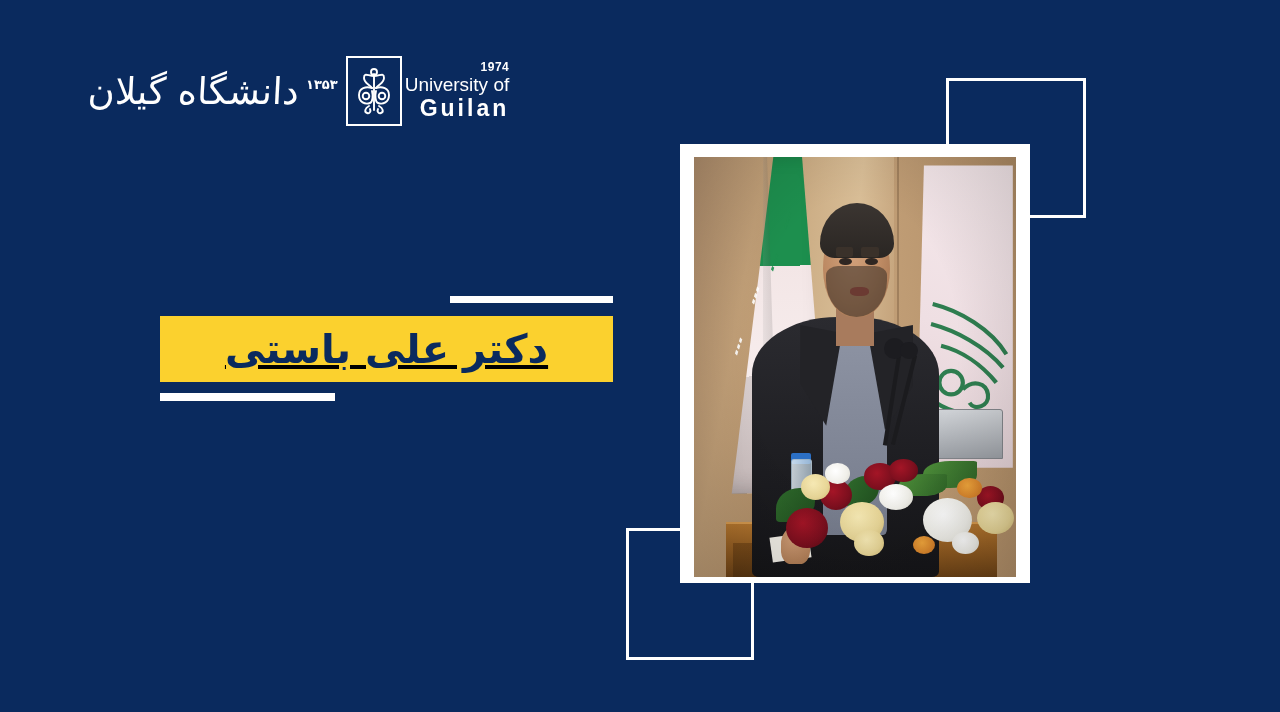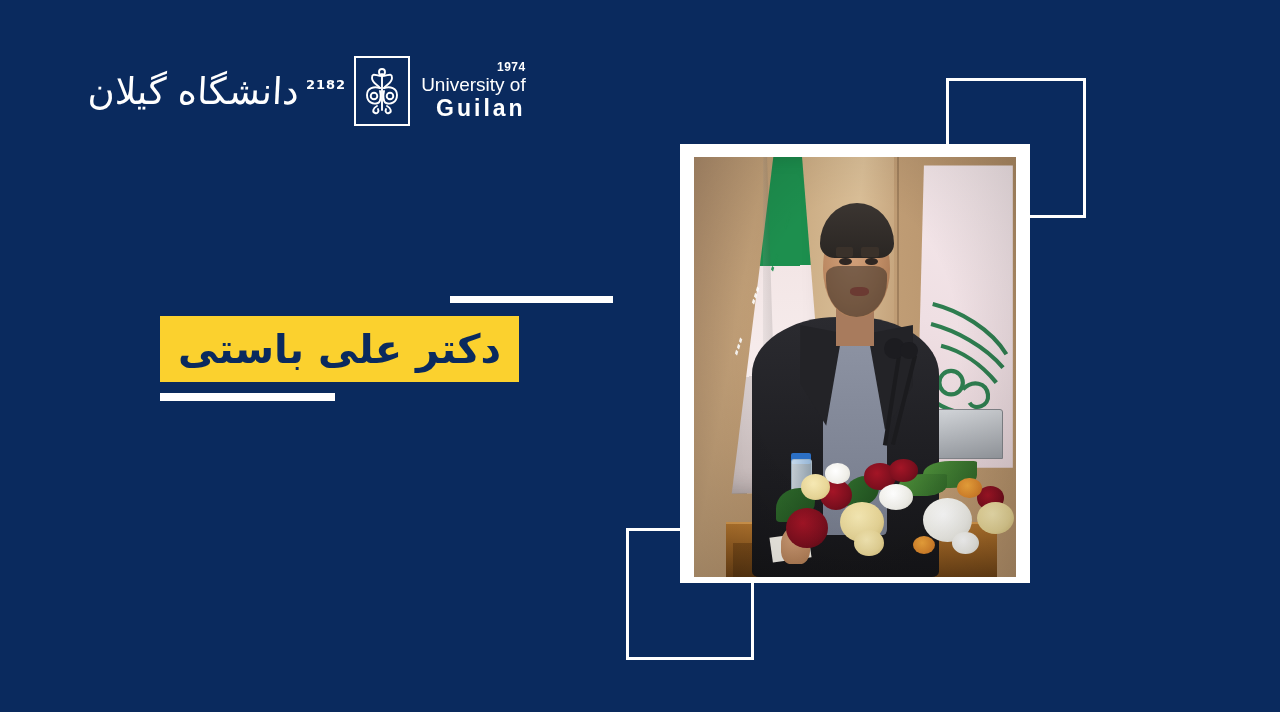--- a/index.html
+++ b/index.html
@@ -43,21 +43,21 @@
   #emblem {
     width:56px; height:70px;
     border:2px solid #ffffff;
     position:relative;
     flex:0 0 auto;
     margin:0 3px;
   }
   #emblem svg { position:absolute; left:50%; top:50%; transform:translate(-50%,-50%); }
   #logo-en {
     display:flex; flex-direction:column; align-items:flex-end;
-    margin-left:8px; margin-right:6px; direction:ltr;
+    margin-left:0; margin-right:6px; direction:ltr;
   }
   #logo-date-en {
     color:#ffffff; font-size:12px; font-weight:700;
     letter-spacing:0.5px; align-self:flex-end; margin-bottom:1px;
     font-family:"Liberation Sans", sans-serif;
   }
   #logo-en-l1 {
     color:#ffffff; font-size:19px; font-weight:400;
     font-family:"Liberation Sans", sans-serif; line-height:1.05;
     white-space:nowrap;
@@ -87,23 +87,23 @@
     font-family:"DejaVu Sans", sans-serif;
     letter-spacing:-0.5px;
   }
 
   #rule-top {
     position:absolute; left:450px; top:296px;
     width:163px; height:7px; background:#ffffff;
   }
   #name-band {
     position:absolute; left:160px; top:316px;
-    width:359px; height:66px;
+    width:453px; height:66px;
     background:#FBD12E;
-    display:flex; align-items:center; justify-content:center;
+    display:flex; align-items:center; justify-content:center;text-decoration:underline;
   }
   #name-text {
     color:#0a2a5e; font-size:40px; font-weight:700;
     direction:rtl; white-space:nowrap;
     font-family:"DejaVu Sans", sans-serif;
     letter-spacing:-0.5px;
   }
   #rule-bottom {
     position:absolute; left:160px; top:393px;
     width:175px; height:8px; background:#ffffff;
@@ -290,21 +290,21 @@
 </style>
 </head>
 <body>
 
 <div id="poster">
 
   <div id="logo">
 
     <div id="logo-fa">دانشگاه گیلان</div>
 
-    <div id="logo-date-fa">2182</div>
+    <div id="logo-date-fa">۱۳۵۳</div>
 
     <div id="emblem">
       <svg width="44" height="54" viewBox="0 0 44 54" fill="none" stroke="#ffffff" stroke-width="1.9" stroke-linecap="round">
         <path d="M22 10 L22 46"></path>
         <circle cx="22" cy="8" r="3"></circle>
         <path d="M22 12 C16 12 12 8 12 14 C12 19 17 20 20 24"></path>
         <path d="M22 12 C28 12 32 8 32 14 C32 19 27 20 24 24"></path>
         <path d="M20 24 C14 22 7 24 7 31 C7 38 13 41 18 39 C21 38 21 31 20 27"></path>
         <path d="M24 24 C30 22 37 24 37 31 C37 38 31 41 26 39 C23 38 23 31 24 27"></path>
         <circle cx="14" cy="32" r="3.3"></circle>

